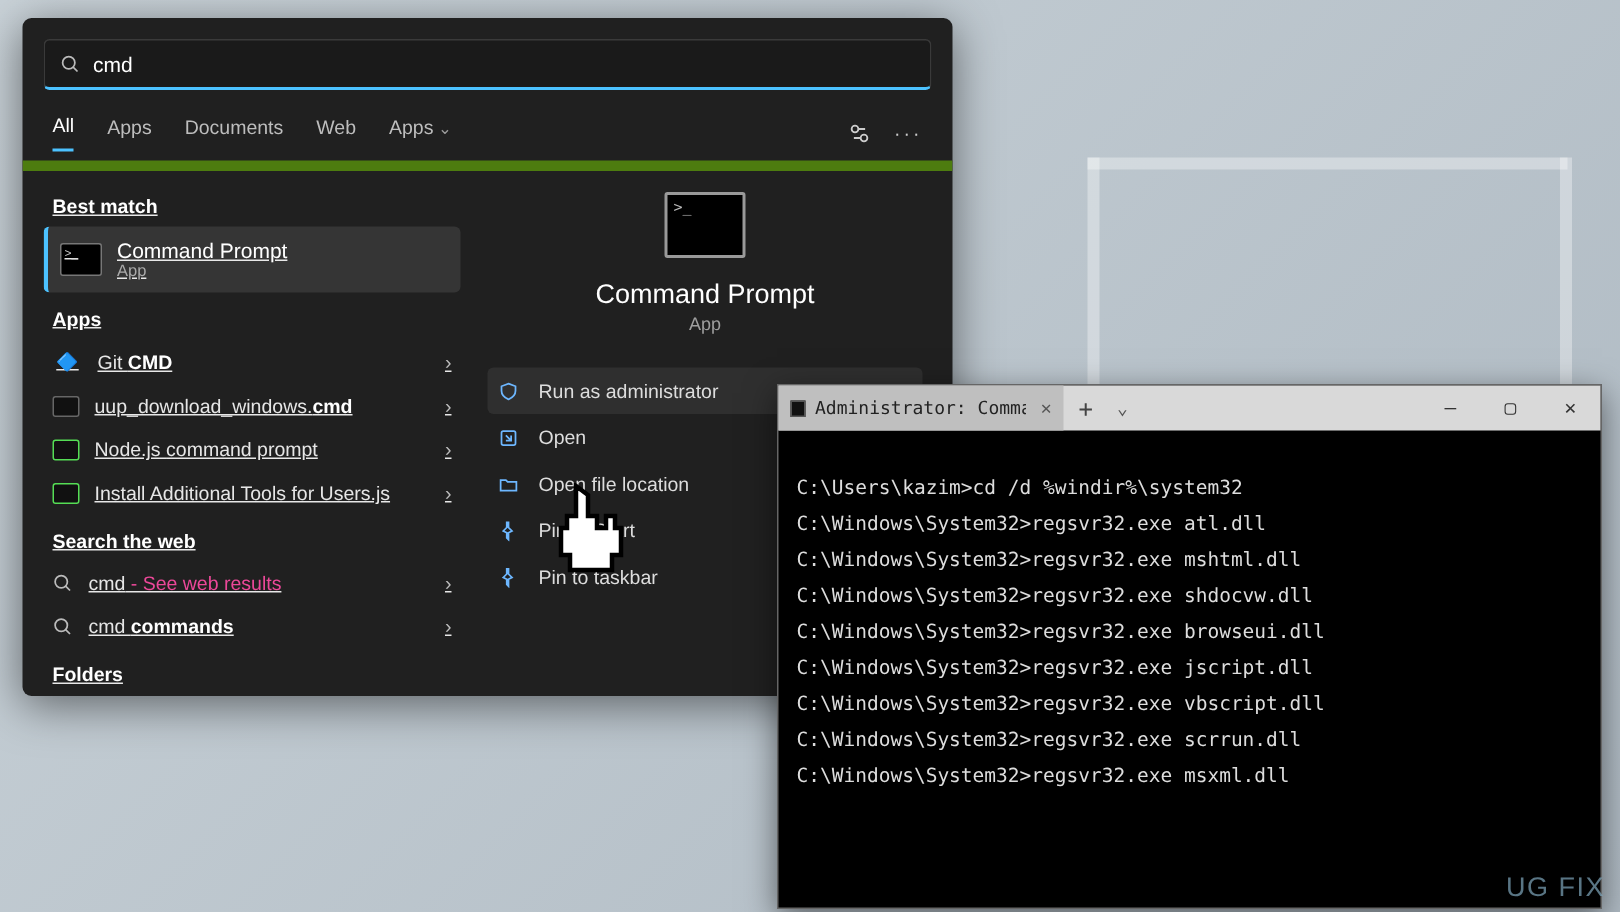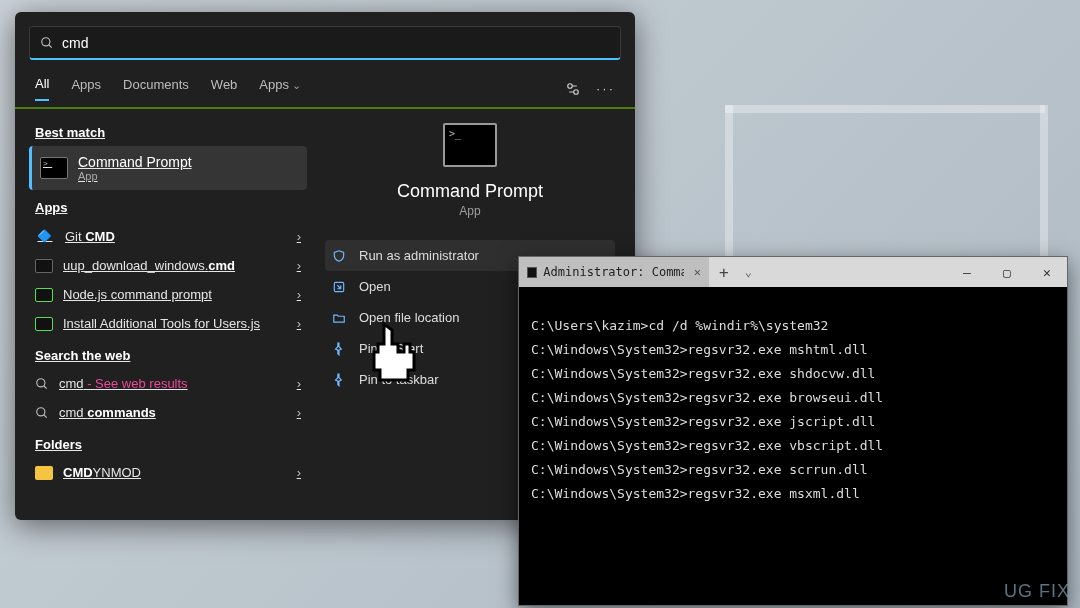--- a/index.html
+++ b/index.html
@@ -12,21 +12,21 @@
     font-size: 13px;
   }
   .backdrop-line { position:absolute; background: rgba(255,255,255,.35); }
   .bl1 { top:105px; left:725px; width:8px; height:220px; }
   .bl2 { top:105px; left:1040px; width:8px; height:220px; }
   .bl3 { top:105px; left:725px; width:320px; height:8px; }
 
   
   .start {
     position:absolute; left:15px; top:12px;
-    width:620px; height:508px;
+    width:620px; height:452px;
     background:#202020; border-radius:6px;
     box-shadow: 0 6px 30px rgba(0,0,0,.5);
     padding:14px 0 0 0;
     overflow:hidden;
   }
   .search-box {
     margin:0 14px 6px 14px;
     border:1px solid #3a3a3a; border-bottom:2px solid #4cc2ff;
     background:#1a1a1a; border-radius:4px;
     display:flex; align-items:center; height:34px;
@@ -35,21 +35,21 @@
   .search-box input {
     flex:1; background:transparent; border:none; outline:none;
     color:#fff; font-size:14px;
   }
   .icon { display:inline-flex; align-items:center; justify-content:center; }
   .icon svg { display:block; }
 
   .tabs {
     display:flex; align-items:center; gap:22px;
     padding:10px 20px 6px 20px; color:#bdbdbd; font-size:13px;
-    border-bottom:2px solid #4d7c0f; position:relative;
+    border-bottom:7px solid #4d7c0f; position:relative;
   }
   .tabs .tab { cursor:pointer; padding-bottom:8px; }
   .tabs .tab.active { color:#fff; border-bottom:2px solid #4cc2ff; }
   .tabs .right { margin-left:auto; display:flex; gap:14px; align-items:center; color:#ccc;}
   .chev::after{content:"⌄"; font-size:11px; margin-left:3px; color:#999;}
 
   .panel-body { display:flex; height: calc(100% - 88px); }
   .left-col { width:300px; padding:6px 8px 6px 14px; overflow:hidden;text-decoration:underline;}
   .right-col { flex:1; padding:14px 20px 0 10px; }
 
@@ -303,20 +303,21 @@
     <span class="term-add">+</span>
     <span class="term-dd">⌄</span>
     <div class="term-winbtns">
       <div>—</div>
       <div>▢</div>
       <div>✕</div>
     </div>
   </div>
   <div class="term-body" id="term-lines">
       <div>C:\Users\kazim&gt;cd /d %windir%\system32</div>
+      <div>C:\Windows\System32&gt;regsvr32.exe atl.dll</div>
       <div>C:\Windows\System32&gt;regsvr32.exe mshtml.dll</div>
       <div>C:\Windows\System32&gt;regsvr32.exe shdocvw.dll</div>
       <div>C:\Windows\System32&gt;regsvr32.exe browseui.dll</div>
       <div>C:\Windows\System32&gt;regsvr32.exe jscript.dll</div>
       <div>C:\Windows\System32&gt;regsvr32.exe vbscript.dll</div>
       <div>C:\Windows\System32&gt;regsvr32.exe scrrun.dll</div>
       <div>C:\Windows\System32&gt;regsvr32.exe msxml.dll</div>
     </div>
 </div>
 

